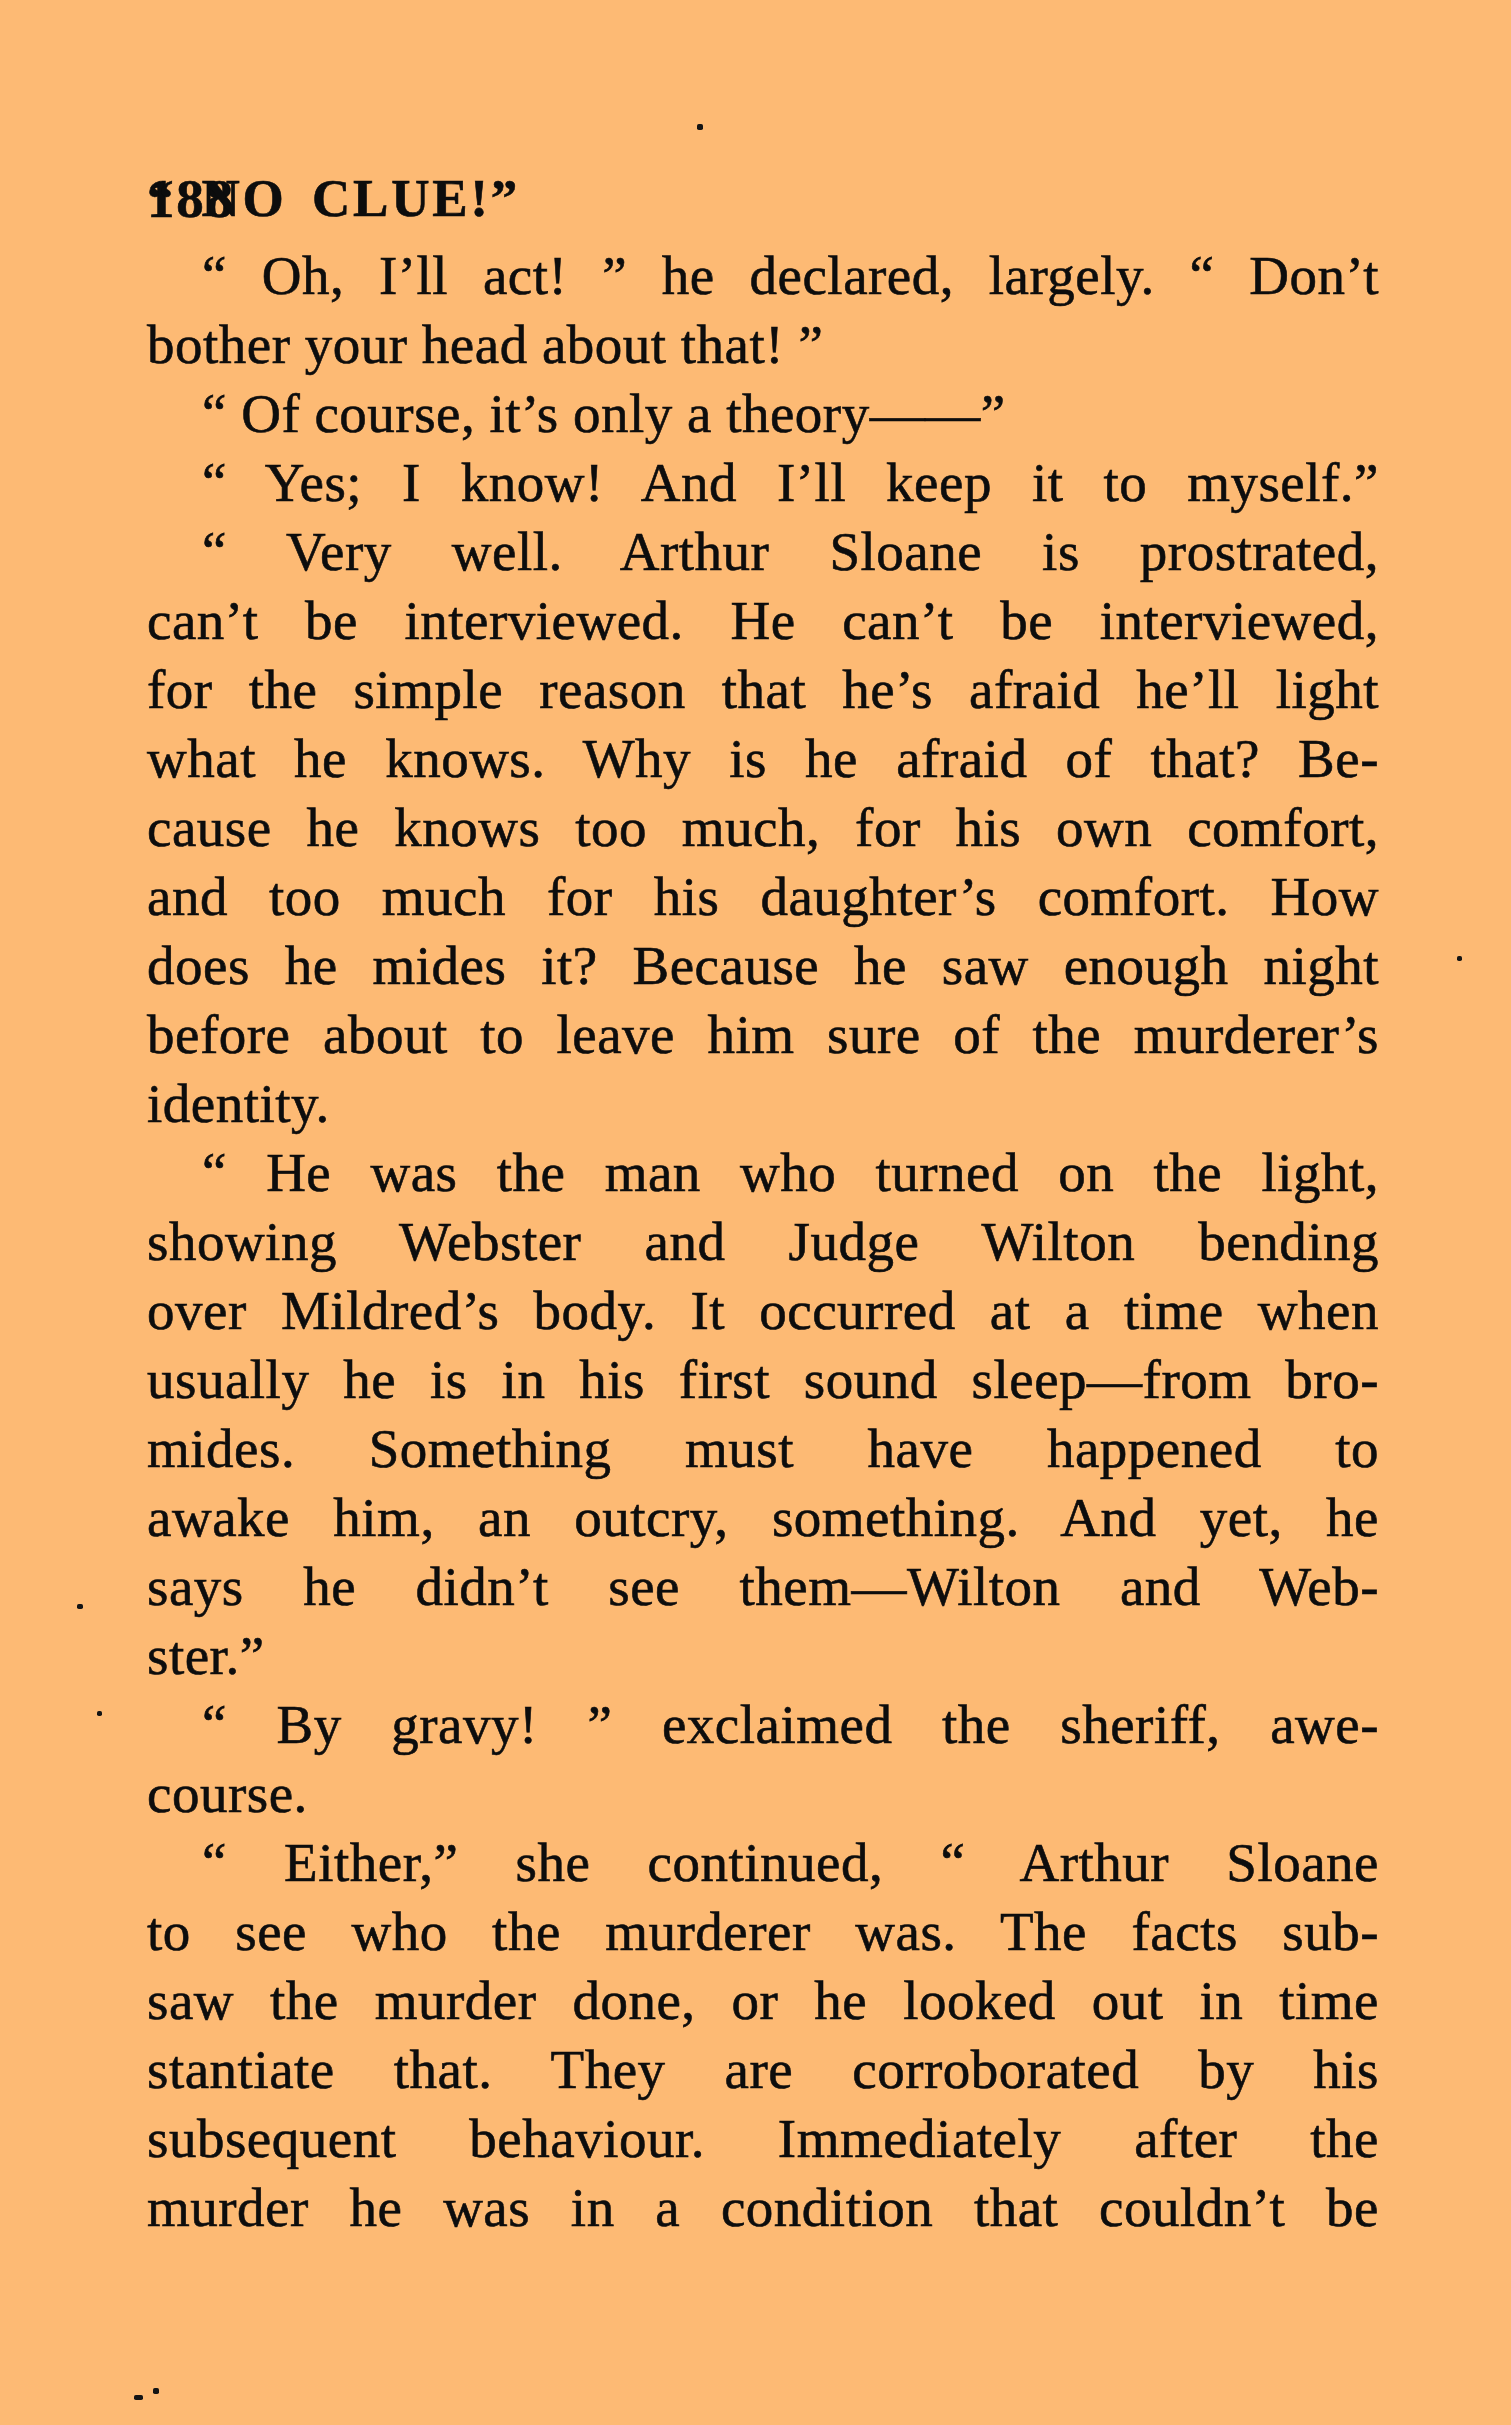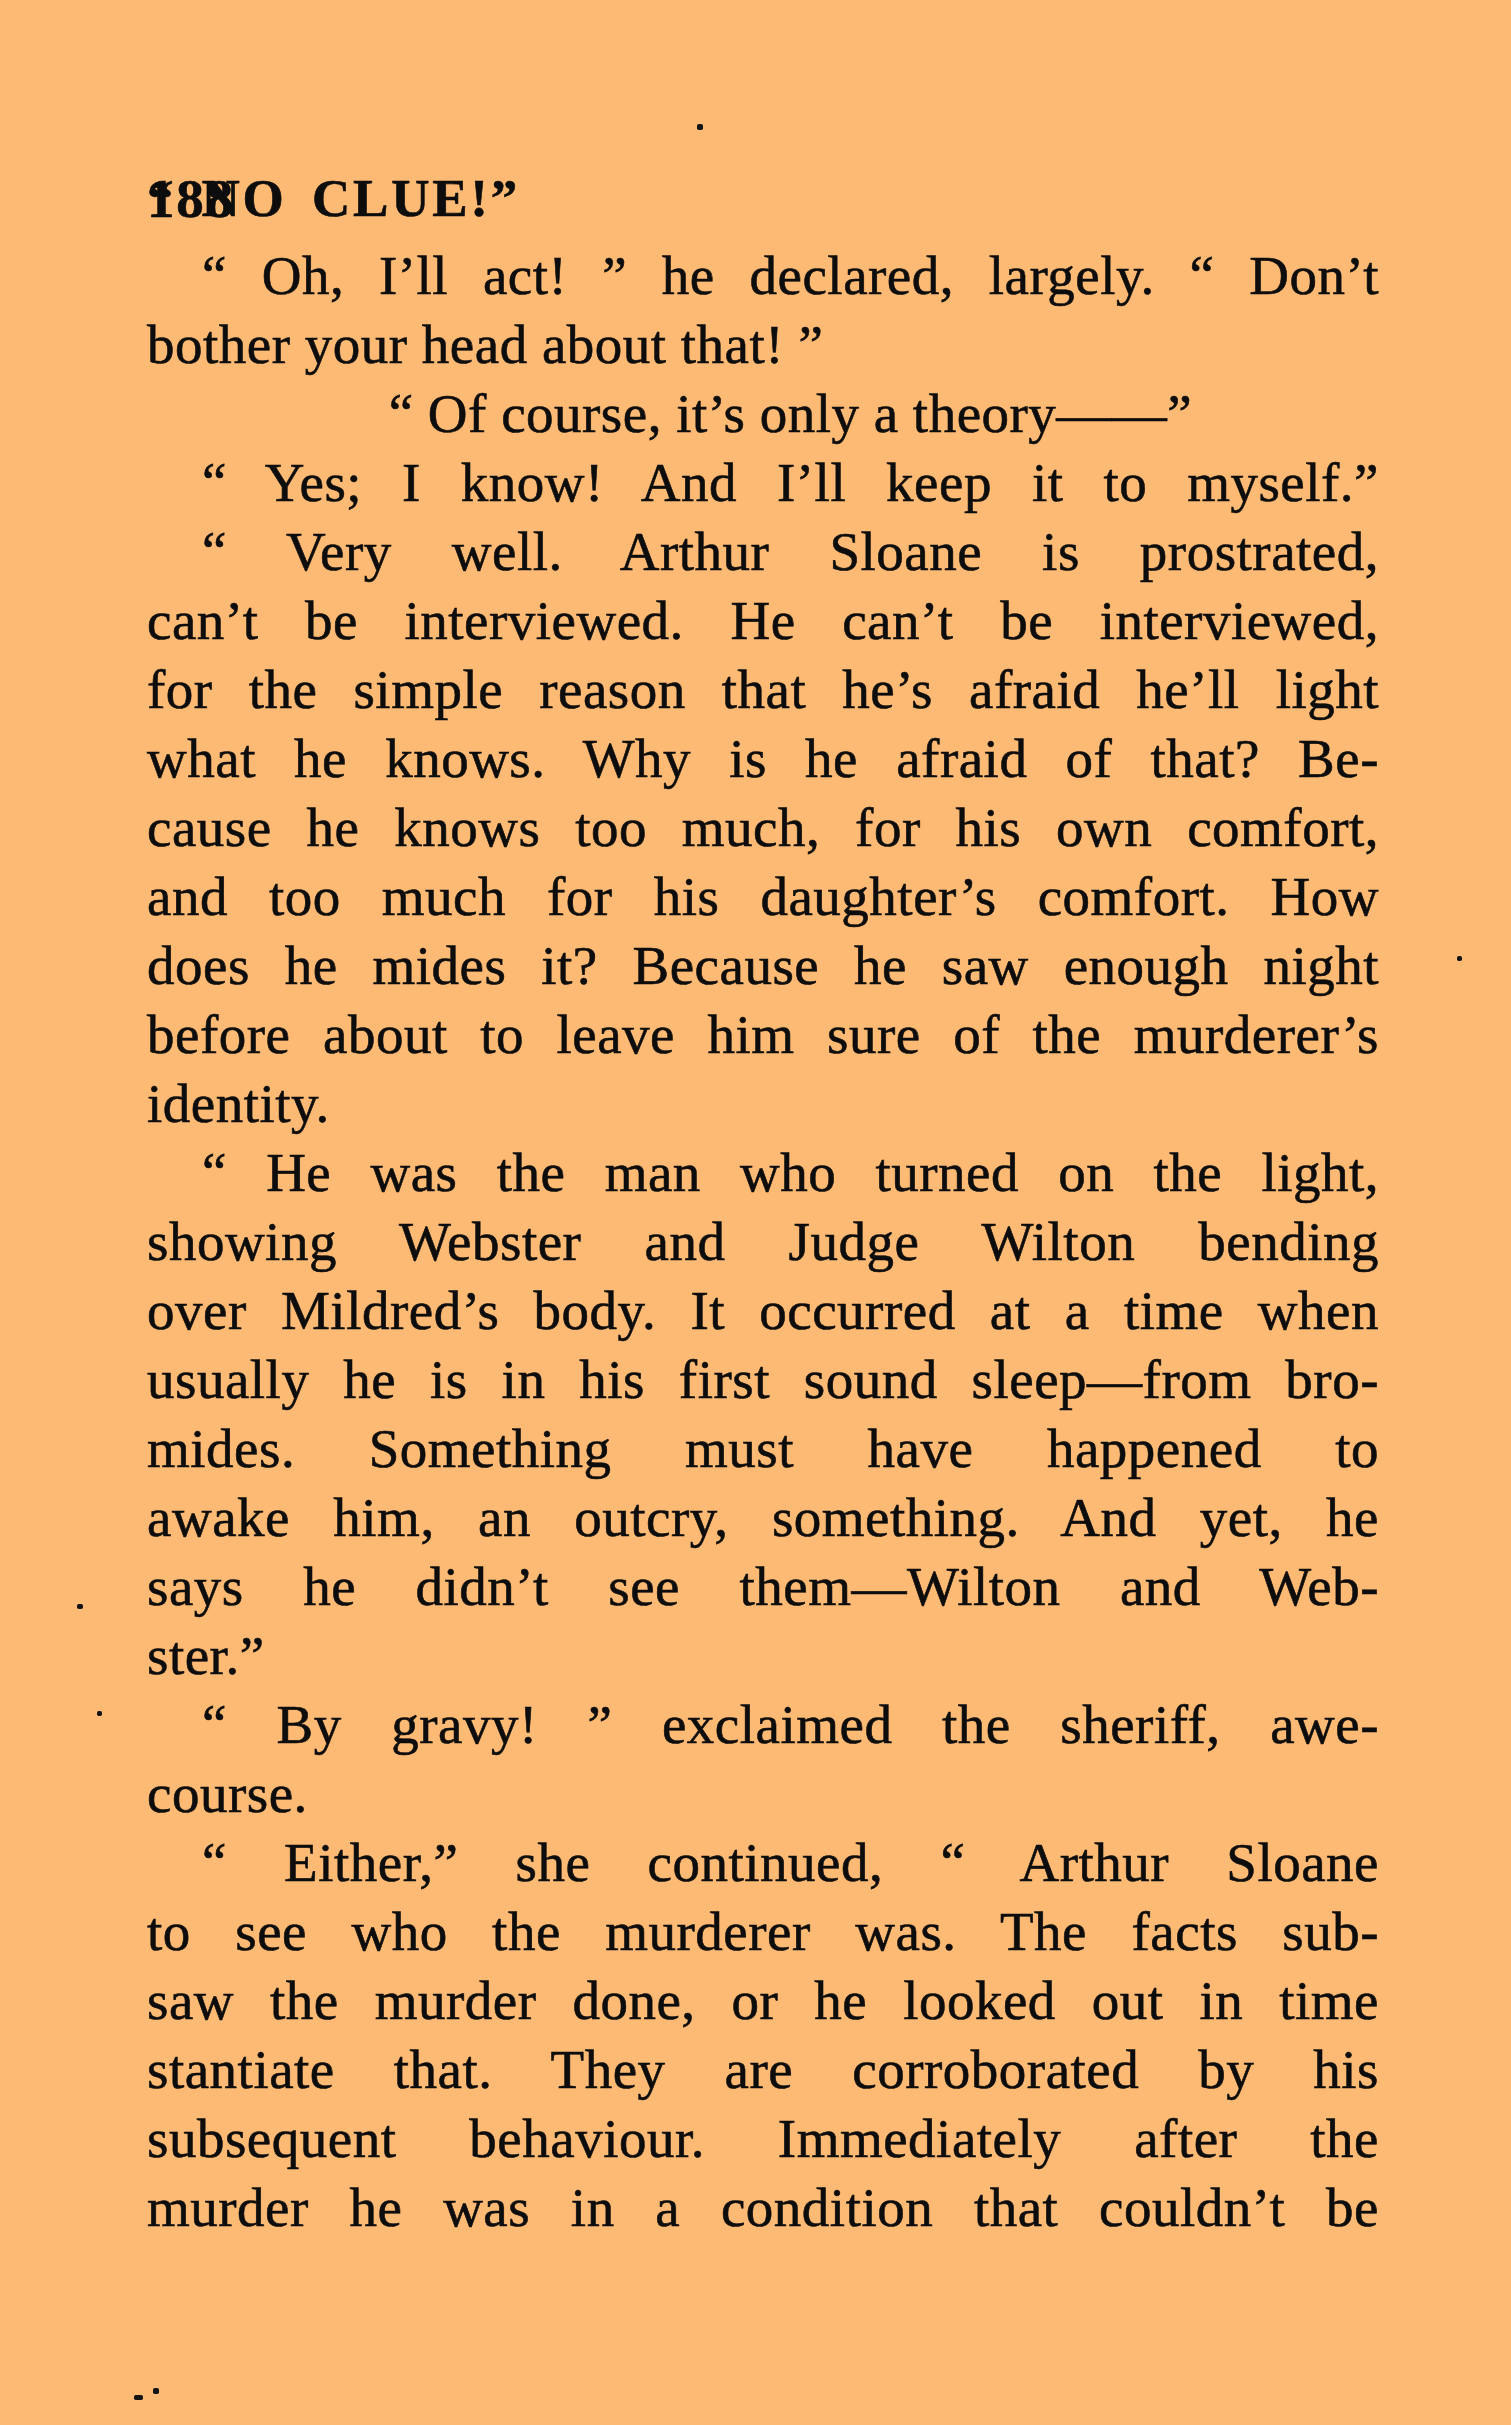--- a/index.html
+++ b/index.html
@@ -57,21 +57,20 @@
     height: 69px;
     letter-spacing: 0.5px;
     white-space: normal;
   }
   .line.j {
     text-align: justify;
     text-align-last: justify;
   }
   .line.in {
     text-indent: 55px;
-    text-align: center;
   }
   .speck {
     position: absolute;
     background: #141414;
     border-radius: 1.8px;
     display: block;
   }
 </style>
 </head>
 <body>

